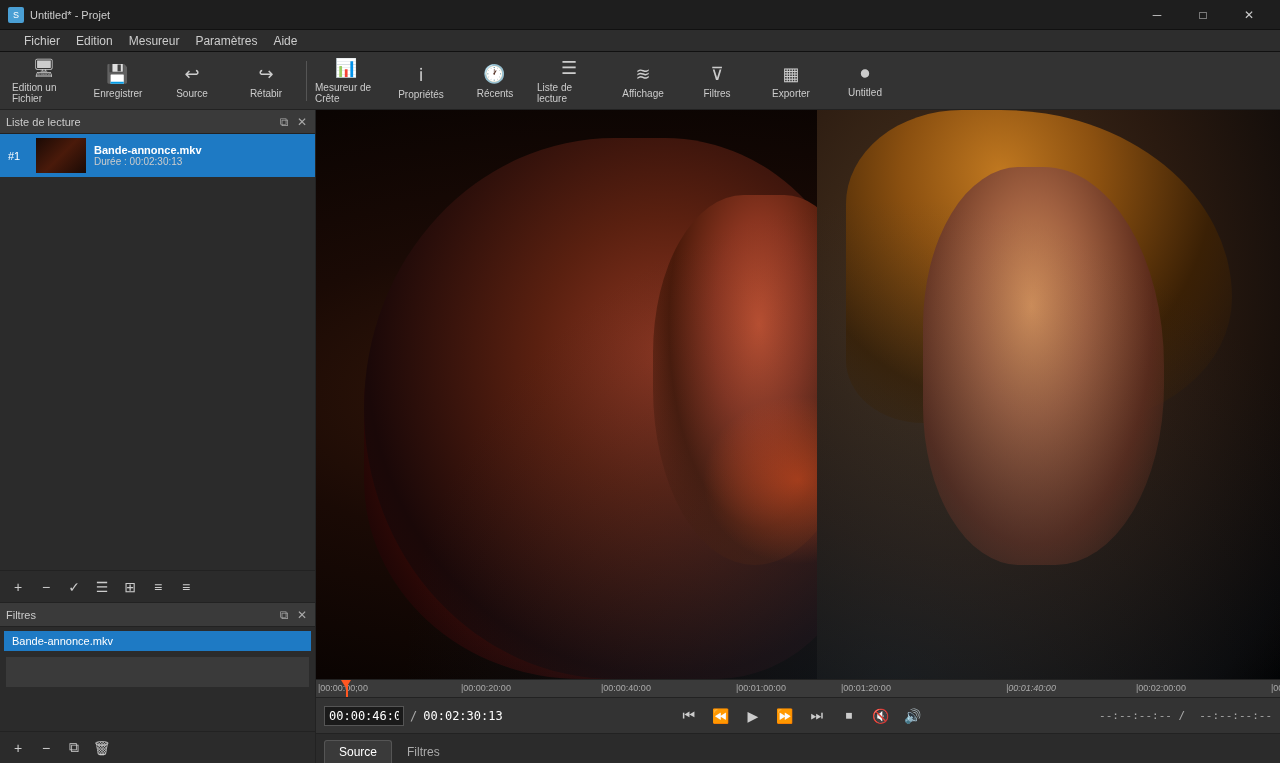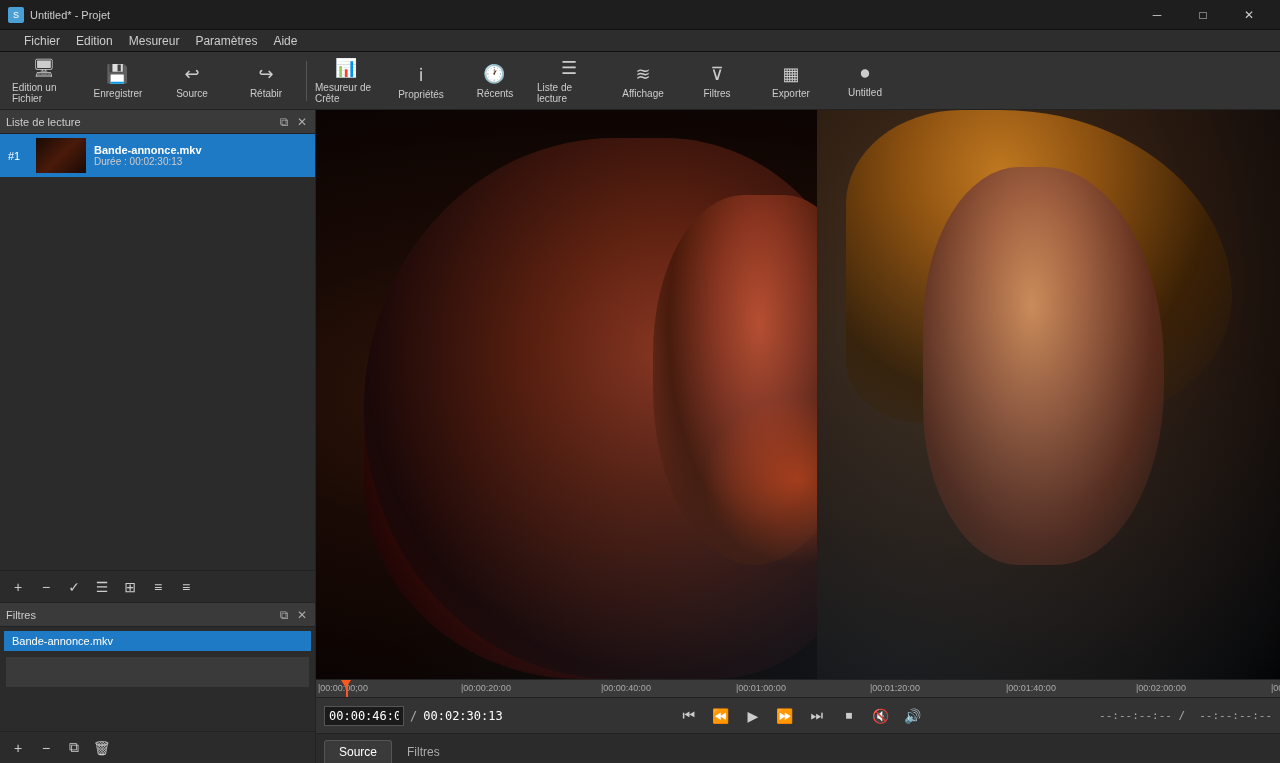--- a/index.html
+++ b/index.html
@@ -444,22 +444,22 @@
 
     <div style="position:relative; height:18px; background:#3a3a3a; border-top:1px solid #222; overflow:hidden;">
 
       <div style="position:absolute;left:25px;top:0;width:0;height:0;border-left:5px solid transparent;border-right:5px solid transparent;border-top:8px solid #ff5722;z-index:5;"></div>
       <div style="position:absolute;left:30px;top:0;width:2px;height:100%;background:#ff5722;z-index:4;"></div>
 
       <span style="position:absolute;left:2px;font-size:9px;color:#aaa;top:3px;">|00:00:00;00</span>
       <span style="position:absolute;left:145px;font-size:9px;color:#aaa;top:3px;">|00:00:20:00</span>
       <span style="position:absolute;left:285px;font-size:9px;color:#aaa;top:3px;">|00:00:40:00</span>
       <span style="position:absolute;left:420px;font-size:9px;color:#aaa;top:3px;">|00:01:00:00</span>
-      <span style="position:absolute;left:554px;font-size:9px;color:#aaa;top:3px;text-align:center;">|00:01:20:00</span>
-      <span style="position:absolute;left:690px;font-size:9px;color:#aaa;top:3px;">|00:01:40:00</span>
+      <span style="position:absolute;left:525px;font-size:9px;color:#aaa;top:3px;text-align:center;">|00:01:20:00</span>
+      <span style="position:absolute;left:690px;font-size:9px;color:#aaa;top:3px;font-style:italic;">|00:01:40:00</span>
       <span style="position:absolute;left:820px;font-size:9px;color:#aaa;top:3px;">|00:02:00:00</span>
       <span style="position:absolute;left:955px;font-size:9px;color:#aaa;top:3px;">|00:02:20:00</span>
     </div>
 
     <div id="transport">
       <input type="text" class="time-input" value="00:00:46:07" style="">
       <span style="color:#aaa;font-size:12px;font-family:monospace;"> / </span>
       <span style="color:#fff;font-size:12px;font-family:monospace;">00:02:30:13</span>
       <div style="flex:1;"></div>
       <div class="transport-btn">⏮</div>

